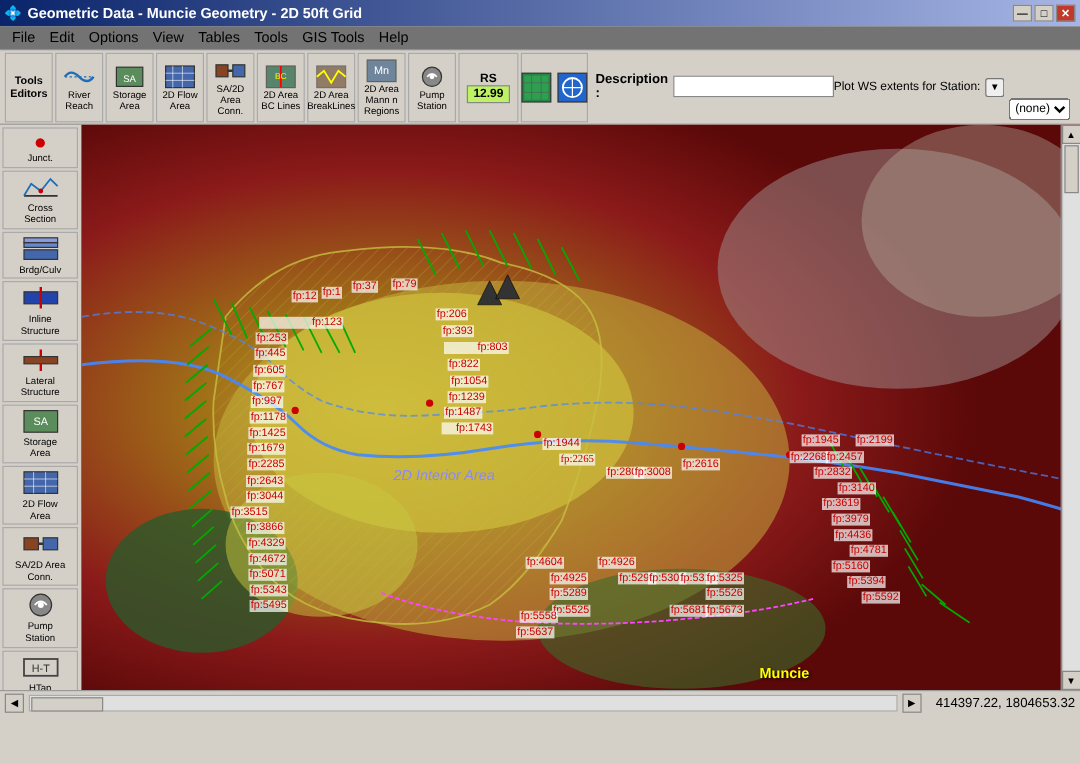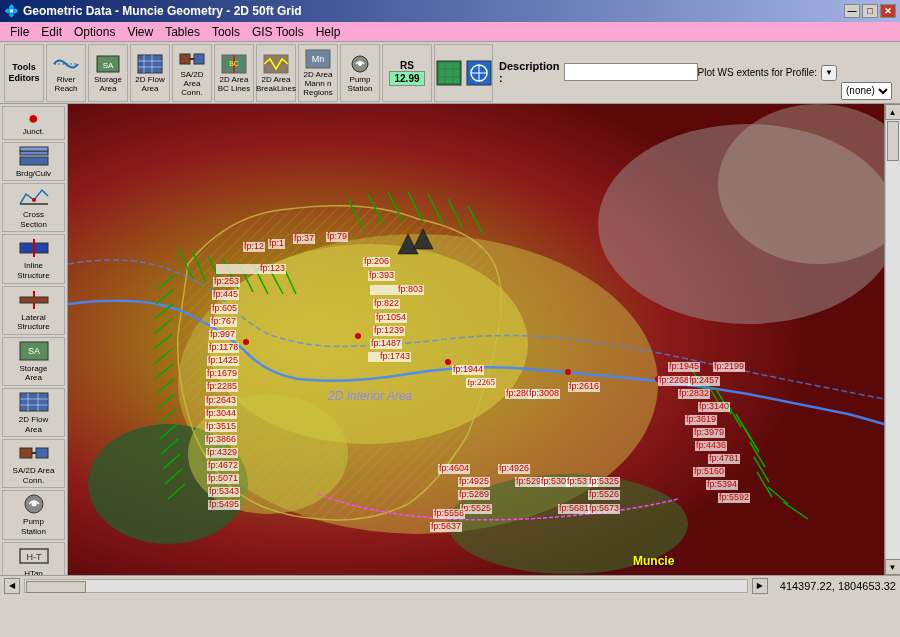--- a/index.html
+++ b/index.html
@@ -21,23 +21,23 @@
     .title-btn {
       width: 16px; height: 14px; background: #d4d0c8; border: 1px solid #888;
       display: flex; align-items: center; justify-content: center;
       font-size: 9px; color: black; cursor: pointer;
     }
     .title-btn.close { background: #c0392b; color: white; }
 
     
     #menubar {
       height: 20px;
-      background: #f9a8d4;
+      background: #737373;
       border-bottom: 1px solid #999;
-      display: flex; align-items: center;
+      display: flex; 
       padding: 0 4px;
       font-size: 12px;
     }
     .menu-item {
       padding: 2px 6px;
       cursor: pointer;
     }
 
     
     #toolbar {
@@ -293,21 +293,21 @@
         <circle cx="14" cy="11" r="8" fill="#888" stroke="#333" stroke-width="1"></circle>
         <path d="M10 11 Q14 6 18 11" stroke="white" stroke-width="1.5" fill="none"></path>
         <circle cx="14" cy="11" r="2" fill="white"></circle>
       </svg>
     </div>
     <span class="toolbar-label">Pump<br>Station</span>
   </div>
 
   <div class="toolbar-group" style="min-width:50px;">
     <div style="font-weight:bold;font-size:10px;">RS</div>
-    <div style="background:#86efac;border:1px solid #888;padding:1px 4px;font-size:10px;font-weight:bold;">12.99</div>
+    <div style="background:#bef264;border:1px solid #888;padding:1px 4px;font-size:10px;font-weight:bold;">12.99</div>
   </div>
 
   <div class="toolbar-group" style="flex-direction:row;gap:2px;">
     <div class="toolbar-btn">
       <svg width="26" height="26" viewBox="0 0 26 26">
         <rect x="1" y="1" width="24" height="24" fill="#228844" stroke="#333" stroke-width="1"></rect>
         <rect x="3" y="3" width="20" height="20" fill="#33aa55" opacity="0.7"></rect>
         <line x1="1" y1="9" x2="25" y2="9" stroke="#555" stroke-width="0.5"></line>
         <line x1="1" y1="17" x2="25" y2="17" stroke="#555" stroke-width="0.5"></line>
         <line x1="9" y1="1" x2="9" y2="25" stroke="#555" stroke-width="0.5"></line>
@@ -323,58 +323,58 @@
       </svg>
     </div>
   </div>
 
   <div style="display:flex;flex-direction:row;flex:1;padding:0 4px;">
     <div style="display:flex;align-items:center;gap:4px;margin-bottom:2px;">
       <span style="font-size:11px;font-weight:bold;">Description :</span>
       <input type="text" style="flex: 1 1 0%; height: 18px; font-size: 10px; border: 1px solid rgb(136, 136, 136);">
     </div>
     <div style="display:flex;align-items:center;gap:4px;">
-      <span style="font-size:10px;white-space:nowrap;">Plot WS extents for Profile:</span>
+      <span style="font-size:10px;white-space:nowrap;">Plot WS extents for Station:</span>
       <button style="width:16px;height:16px;font-size:8px;padding:0;">▼</button>
       <select style="height:18px;font-size:10px;flex:1;margin-top:36px;">
         <option>(none)</option>
       </select>
     </div>
   </div>
 </div>
 
 <div id="main" style="height: 471px; display:flex;">
 
   <div id="sidebar" style="width:68px;">
 
     <div class="sidebar-btn">
       <span class="sidebar-icon" style="color:#cc0000;">●</span>
       <span class="sidebar-label">Junct.</span>
     </div>
 
     <div class="sidebar-btn">
       <span>
         <svg width="32" height="22" viewBox="0 0 32 22">
+          <line x1="2" y1="18" x2="30" y2="18" stroke="#333" stroke-width="1.5"></line>
+          <polyline points="2,18 8,8 16,14 24,4 30,10" stroke="#1e6eb5" stroke-width="1.5" fill="none"></polyline>
+          <circle cx="16" cy="14" r="2" fill="#cc0000"></circle>
+        </svg>
+      </span>
+      <span class="sidebar-label">Cross<br>Section</span>
+    </div>
+
+    <div class="sidebar-btn">
+      <span>
+        <svg width="32" height="22" viewBox="0 0 32 22">
           <rect x="2" y="12" width="28" height="8" fill="#4466aa" stroke="#333" stroke-width="1"></rect>
           <rect x="2" y="6" width="28" height="4" fill="#6688cc" stroke="#333" stroke-width="1"></rect>
           <rect x="2" y="2" width="28" height="4" fill="#8899dd" stroke="#333" stroke-width="1"></rect>
         </svg>
       </span>
       <span class="sidebar-label">Brdg/Culv</span>
-    </div>
-
-    <div class="sidebar-btn">
-      <span>
-        <svg width="32" height="22" viewBox="0 0 32 22">
-          <line x1="2" y1="18" x2="30" y2="18" stroke="#333" stroke-width="1.5"></line>
-          <polyline points="2,18 8,8 16,14 24,4 30,10" stroke="#1e6eb5" stroke-width="1.5" fill="none"></polyline>
-          <circle cx="16" cy="14" r="2" fill="#cc0000"></circle>
-        </svg>
-      </span>
-      <span class="sidebar-label">Cross<br>Section</span>
     </div>
 
     <div class="sidebar-btn">
       <span>
         <svg width="32" height="22" viewBox="0 0 32 22">
           <rect x="2" y="6" width="28" height="10" fill="#2244aa" stroke="#333" stroke-width="1"></rect>
           <line x1="16" y1="2" x2="16" y2="20" stroke="#cc0000" stroke-width="2"></line>
         </svg>
       </span>
       <span class="sidebar-label">Inline<br>Structure</span>
@@ -558,21 +558,21 @@
         <div class="fp-label" style="left: 144px; top: 186px;">fp:445</div>
         <div class="fp-label" style="left: 143px; top: 200px;">fp:605</div>
         <div class="fp-label" style="left: 142px; top: 213px;">fp:767</div>
         <div class="fp-label" style="left: 141px; top: 226px;">fp:997</div>
         <div class="fp-label" style="left: 140px; top: 239px;">fp:1178</div>
         <div class="fp-label" style="left: 139px; top: 252px;">fp:1425</div>
         <div class="fp-label" style="left: 138px; top: 265px;">fp:1679</div>
         <div class="fp-label" style="left: 138px; top: 278px;">fp:2285</div>
         <div class="fp-label" style="left: 137px; top: 292px;">fp:2643</div>
         <div class="fp-label" style="left: 137px; top: 305px;">fp:3044</div>
-        <div class="fp-label" style="left: 137px; top: 318px;">fp:3515</div>
+        <div class="fp-label" style="left: 124px; top: 318px;">fp:3515</div>
         <div class="fp-label" style="left: 137px; top: 331px;">fp:3866</div>
         <div class="fp-label" style="left: 138px; top: 344px;">fp:4329</div>
         <div class="fp-label" style="left: 139px; top: 357px;">fp:4672</div>
         <div class="fp-label" style="left: 139px; top: 370px;">fp:5071</div>
         <div class="fp-label" style="left: 140px; top: 383px;">fp:5343</div>
         <div class="fp-label" style="left: 140px; top: 396px;">fp:5495</div>
         <div class="fp-label" style="left: 295px; top: 153px;">fp:206</div>
         <div class="fp-label" style="left: 300px; top: 167px;">fp:393</div>
         <div class="fp-label" style="left: 302px; top: 181px; padding-left: 28px;">fp:803</div>
         <div class="fp-label" style="left: 305px; top: 195px;">fp:822</div>

